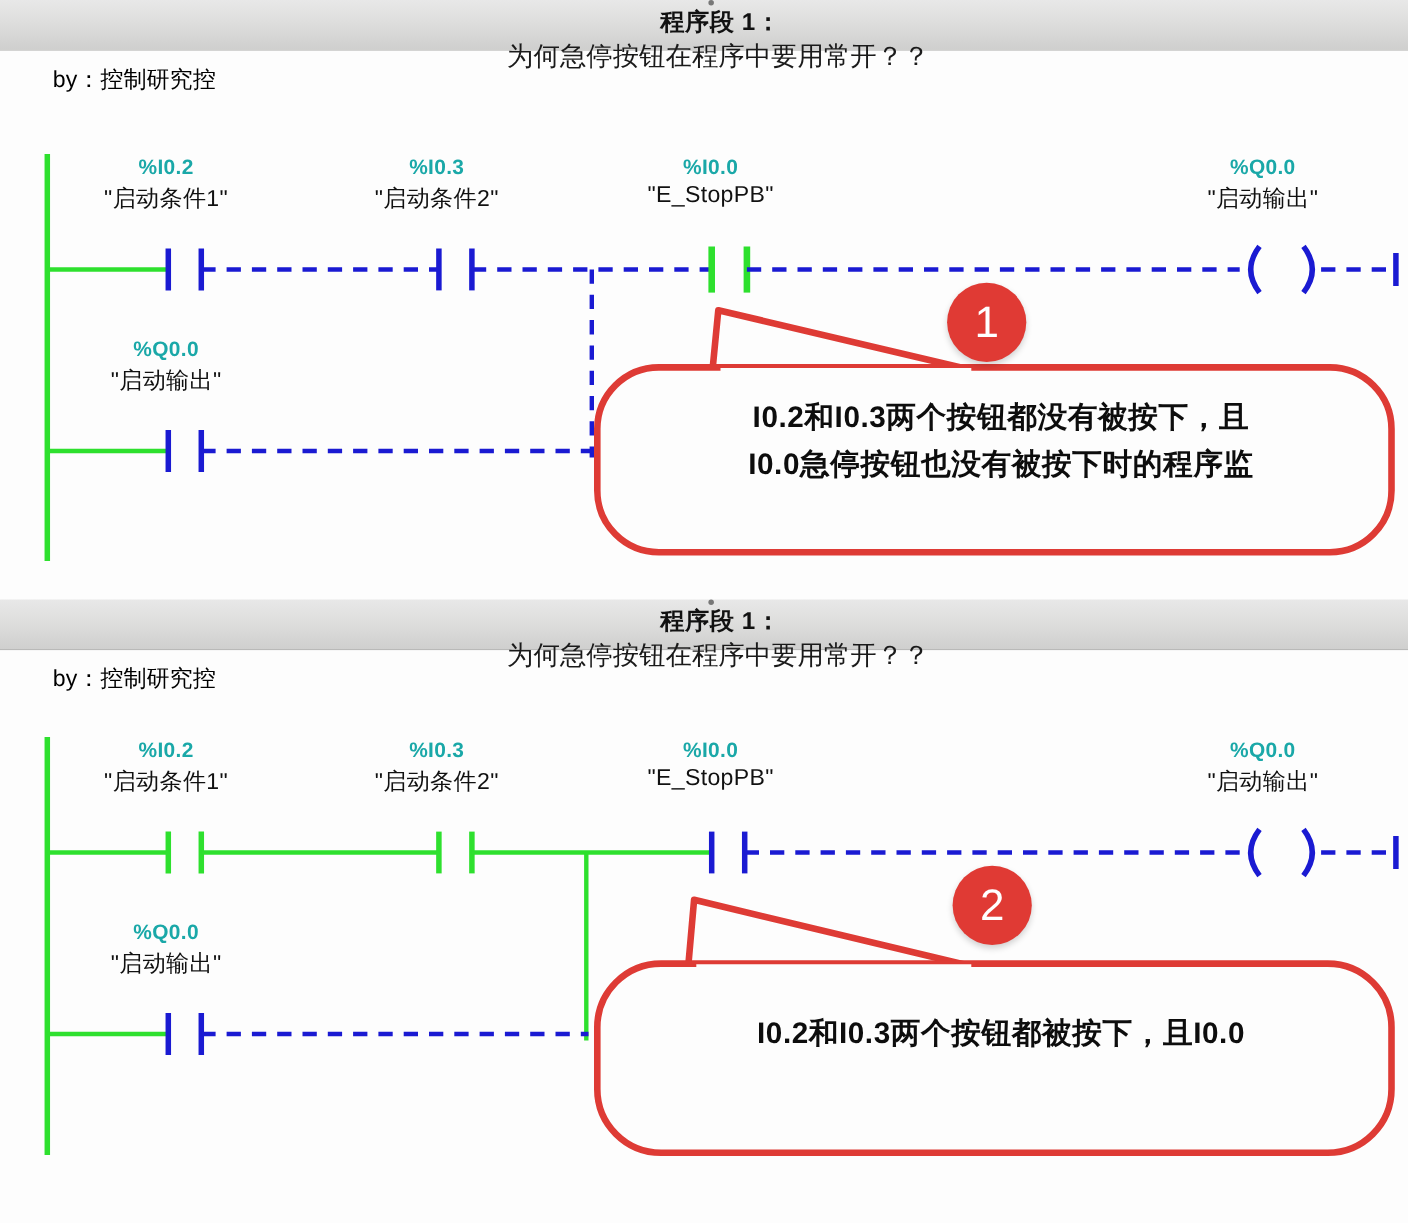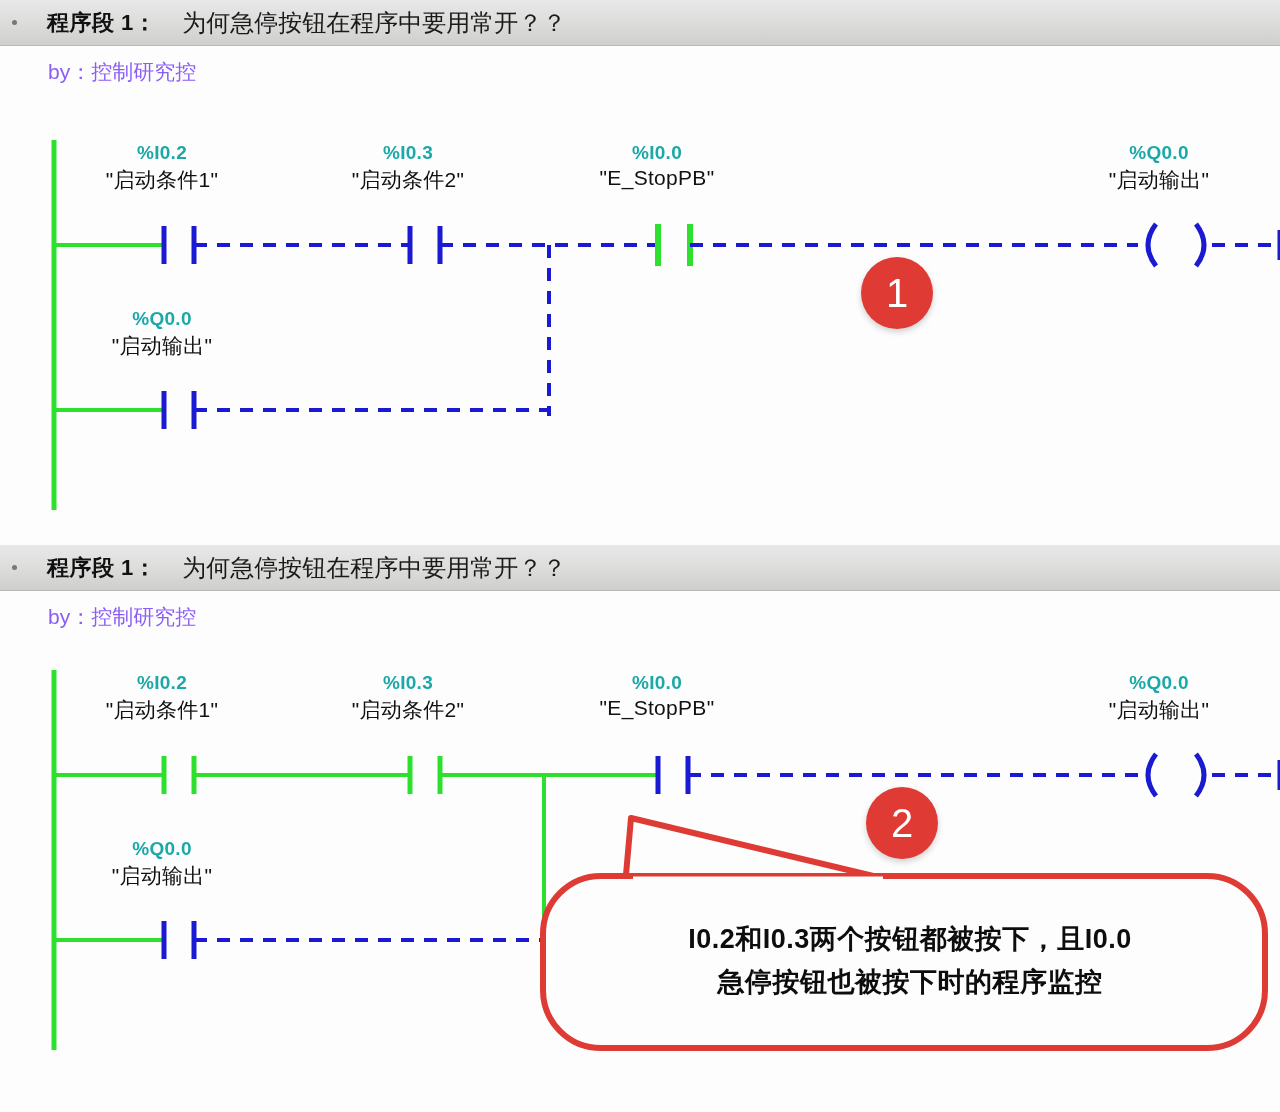--- a/index.html
+++ b/index.html
@@ -24,20 +24,21 @@
 
   .net-header {
     position: absolute;
     left: 0; top: 0;
     width: 1280px;
     height: 46px;
     background: linear-gradient(to bottom, #e8e8e8 0%, #dededd 45%, #cfcfce 100%);
     border-bottom: 1px solid #b9b9b8;
     display: flex;
     align-items: center;
+    flex-direction: column;
   }
   .hdr-bullet {
     width: 5px; height: 5px;
     background: #777;
     border-radius: 50%;
     margin-left: 12px;
     flex: 0 0 auto;
   }
   .hdr-label {
     margin-left: 30px;
@@ -51,28 +52,28 @@
     margin-left: 26px;
     font-size: 24px;
     color: #1a1a1a;
     white-space: nowrap;
   }
   .net-byline {
     position: absolute;
     left: 48px;
     top: 58px;
     font-size: 21px;
-    color: #8b5cf6;
+    color: #000000;
     white-space: nowrap;
   }
 
   
   .ladder {
     position: absolute;
-    left: 11px;
+    left: 0;
     width: 1116px;
     padding-left: 17px;
   }
   #ladder1 { top: 120px; height: 410px; }
   #ladder2 { top: 650px; height: 410px; }
   .ladder svg { display: block; }
 
   
   .lbl {
     position: absolute;
@@ -192,20 +193,34 @@
         <span class="addr">%Q0.0</span>
         <span class="sym">"启动输出"</span>
       </div>
 
       <div class="lbl" style="left:151px; top:188px;">
         <span class="addr">%Q0.0</span>
         <span class="sym">"启动输出"</span>
       </div>
     </div>
 
+    <div class="callout" style="left:535px; top:262px; width:740px; height:250px;">
+      <svg class="bubble-svg" width="740" height="250" viewBox="0 0 740 250">
+
+        <path d="M 112 82 L 118 20 L 355 76 Z" fill="#fdfdfd" stroke="#de3b35" stroke-width="6" stroke-linejoin="round"></path>
+
+        <rect x="8" y="72" width="722" height="168" rx="56" ry="56" fill="#fdfdfd" stroke="#de3b35" stroke-width="6"></rect>
+
+        <line x1="120" y1="76" x2="348" y2="76" stroke="#fdfdfd" stroke-width="7"></line>
+      </svg>
+      <div class="ctext" style="top:96px;">
+        <span class="line">I0.2和I0.3两个按钮都没有被按下，且</span>
+        <span class="line">I0.0急停按钮也没有被按下时的程序监</span>
+      </div>
+    </div>
 
     <div class="badge" style="left:861px; top:257px;">
       <span>1</span>
     </div>
   </div>
 
   <div class="panel" id="panel2">
 
     <div class="net-header">
       <span class="hdr-bullet"></span>
@@ -268,21 +283,20 @@
     </div>
 
     <div class="callout" style="left:535px; top:245px; width:740px; height:265px;">
       <svg class="bubble-svg" width="740" height="265" viewBox="0 0 740 265">
         <path d="M 90 96 L 96 28 L 355 90 Z" fill="#fdfdfd" stroke="#de3b35" stroke-width="6" stroke-linejoin="round"></path>
         <rect x="8" y="86" width="722" height="172" rx="58" ry="58" fill="#fdfdfd" stroke="#de3b35" stroke-width="6"></rect>
         <line x1="98" y1="90" x2="348" y2="90" stroke="#fdfdfd" stroke-width="7"></line>
       </svg>
       <div class="ctext" style="top:112px;margin-top:16px;">
         <span class="line">I0.2和I0.3两个按钮都被按下，且I0.0</span>
-        <span class="line">急停按钮也被按下时的程序监控</span>
       </div>
     </div>
 
     <div class="badge" style="left:866px; top:242px;">
       <span>2</span>
     </div>
   </div>
 
 </div>
 

